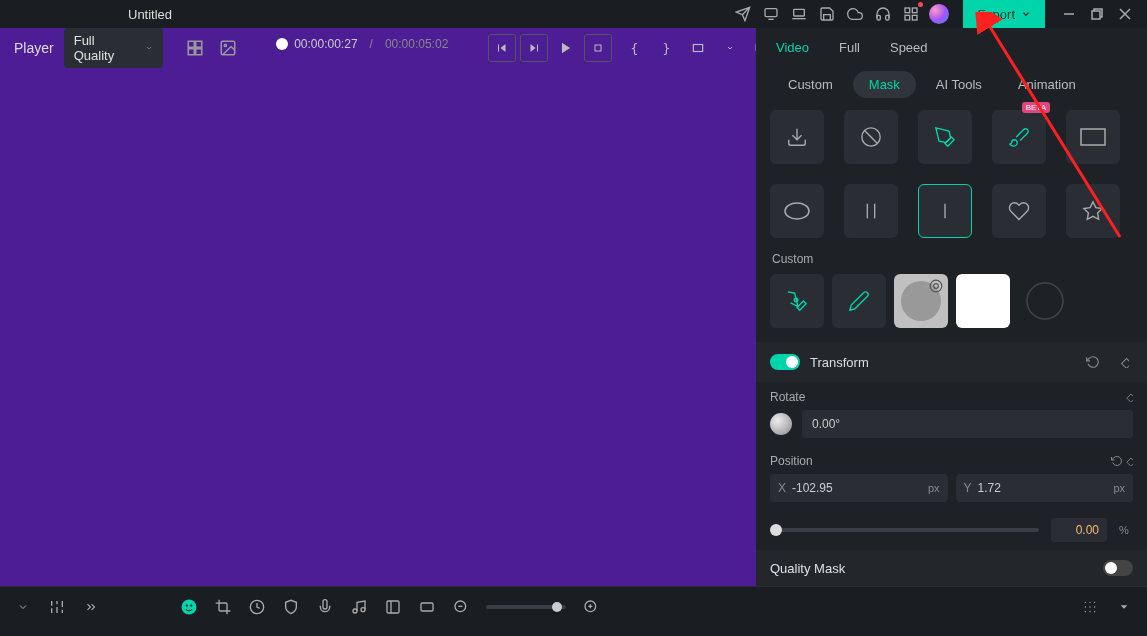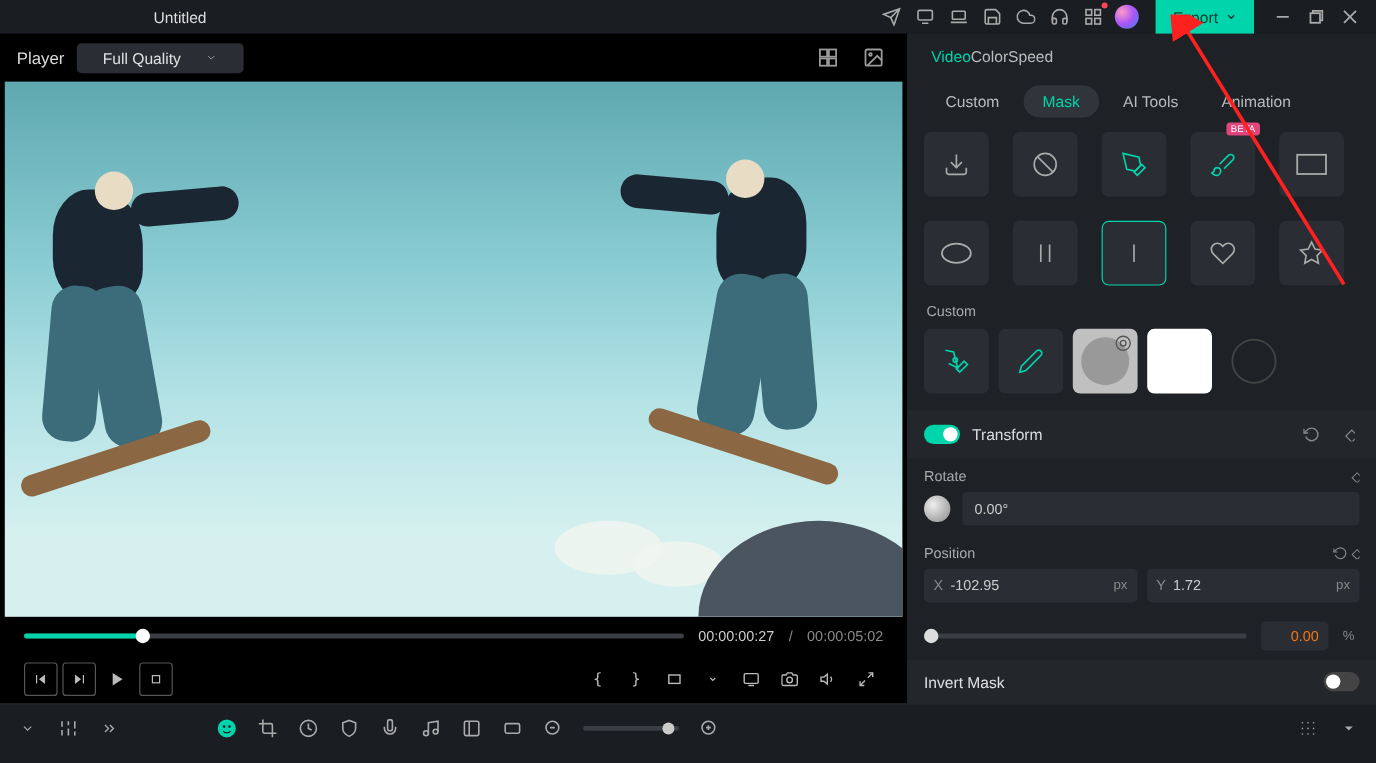--- a/index.html
+++ b/index.html
@@ -42,33 +42,33 @@
   cursor: pointer;
   font-weight: 500;
 }
 .titlebar .red-dot {
   position: absolute; top: 2px; right: 2px;
   width: 5px; height: 5px; background: #ff4757; border-radius: 50%;
 }
 .main-row { display: flex; height: 558px; }
 .left-col {
   width: 756px;
-  display: flex; flex-direction: column;
-  background: #000000;
+  display: flex; flex-direction: row;
+  background: #4c1d95;
 }
 .player-bar {
   height: 40px;
   display: flex; align-items: center;
   padding: 0 14px;
   gap: 10px;
 }
 .player-bar .label { color: #ddd; font-size: 14px; }
 .quality-dd {
   background: #2a2e34;
-  padding: 5px 22px;
+  padding: 5px 10px;
   border-radius: 4px;
   display: flex; align-items: center; gap: 20px;
   cursor: pointer;
 }
 .player-bar .spacer { flex: 1; }
 .player-bar .view-icon {
   width: 28px; height: 28px;
   display: flex; align-items: center; justify-content: center;
   cursor: pointer; color: #999;
 }
@@ -175,21 +175,21 @@
 .player-controls .spacer { flex: 1; }
 .right-col {
   flex: 1;
   background: #1e2227;
   display: flex; flex-direction: column;
   overflow-y: auto;
 }
 .top-tabs {
   height: 44px;
   display: flex; align-items: center;
-  padding: 0 20px; 
+  padding: 0 20px; gap: 30px;
 }
 .top-tab { cursor: pointer; color: #bbb; padding: 10px 0; }
 .top-tab.active { color: #00d4aa; }
 .sub-tabs {
   height: 40px;
   display: flex; align-items: center;
   padding: 0 16px; gap: 4px;
 }
 .sub-tab {
   padding: 6px 16px; cursor: pointer; color: #bbb;
@@ -307,21 +307,21 @@
   position: relative; cursor: pointer;
 }
 .hslider .knob {
   position: absolute; left: 0; top: 50%;
   width: 12px; height: 12px; background: #ddd; border-radius: 50%;
   transform: translate(0, -50%);
 }
 .slider-val {
   width: 56px; text-align: right;
   background: #2a2e34; padding: 5px 8px; border-radius: 4px;
-  color: #f97316; font-size: 12px;
+  color: #fdba74; font-size: 12px;
 }
 .slider-unit { color: #888; font-size: 11px; width: 14px; }
 .invert-row {
   display: flex; align-items: center;
   padding: 10px 14px;
   background: #23272c;
 }
 .invert-row .spacer { flex: 1; }
 .bottom-toolbar {
   height: 40px;
@@ -556,21 +556,21 @@
             <line x1="21" y1="3" x2="14" y2="10"></line>
             <line x1="3" y1="21" x2="10" y2="14"></line>
           </svg>
         </div>
     </div>
   </div>
 
   <div class="right-col">
     <div class="top-tabs">
       <div class="top-tab active">Video</div>
-      <div class="top-tab">Color</div>
+      <div class="top-tab">Full</div>
       <div class="top-tab">Speed</div>
     </div>
     <div class="sub-tabs">
       <div class="sub-tab">Custom</div>
       <div class="sub-tab active">Mask</div>
       <div class="sub-tab">AI Tools</div>
       <div class="sub-tab">Animation</div>
     </div>
 
     <div class="mask-grid">
@@ -736,21 +736,21 @@
       <div class="slider-row">
         <div class="hslider">
             <div class="knob"></div>
           </div>
         <div class="slider-val">0.00</div>
         <span class="slider-unit">%</span>
       </div>
     </div>
 
     <div class="invert-row">
-      <span>Invert Mask</span>
+      <span>Quality Mask</span>
       <span class="spacer"></span>
       <div class="toggle off">
           <div class="knob"></div>
         </div>
     </div>
   </div>
 </div>
 
 <div class="bottom-toolbar">
   <div class="bt-btn">

